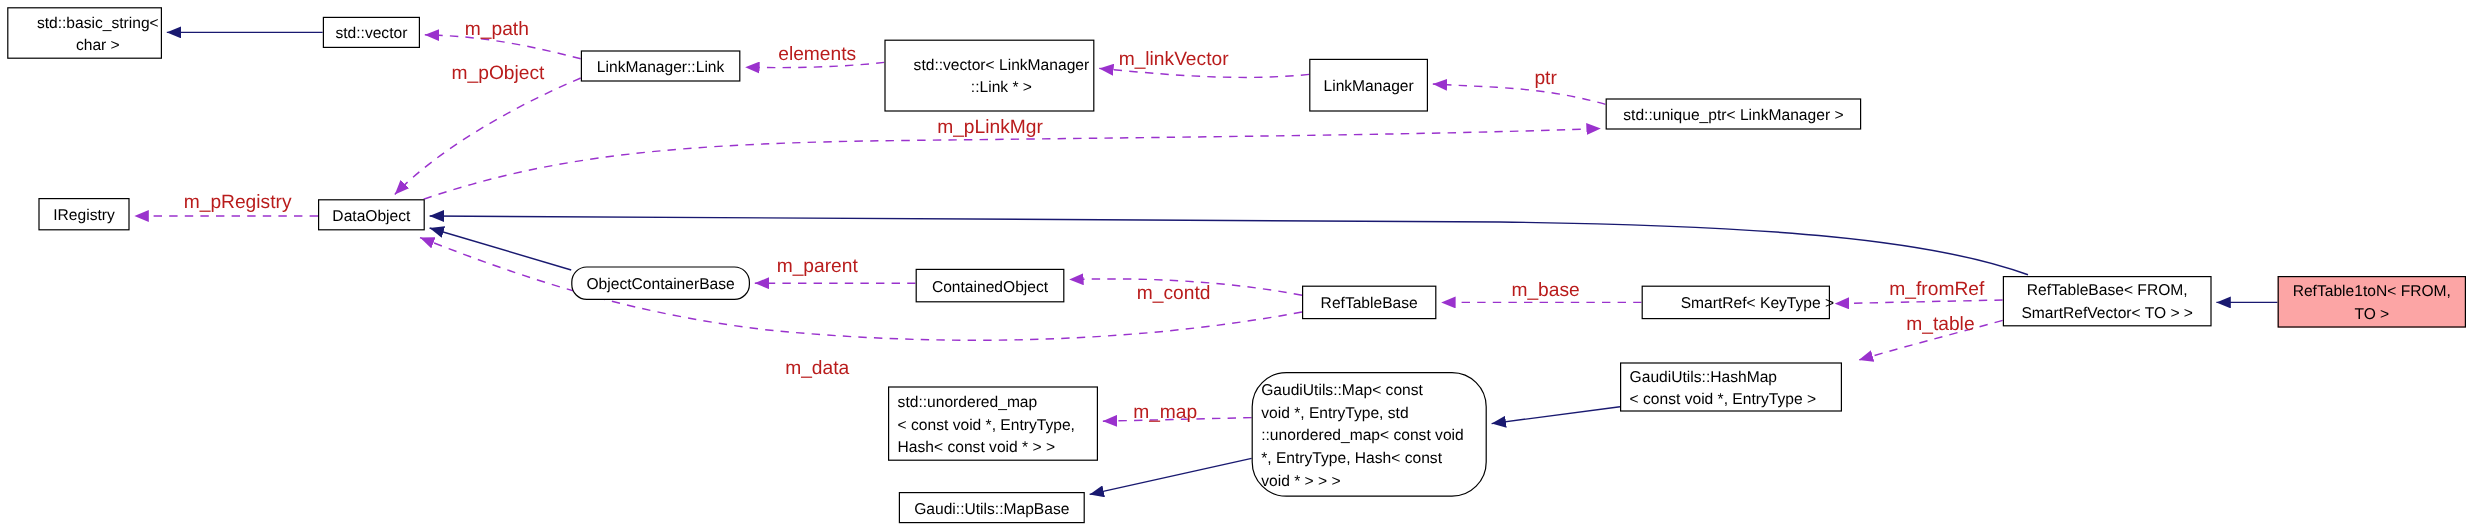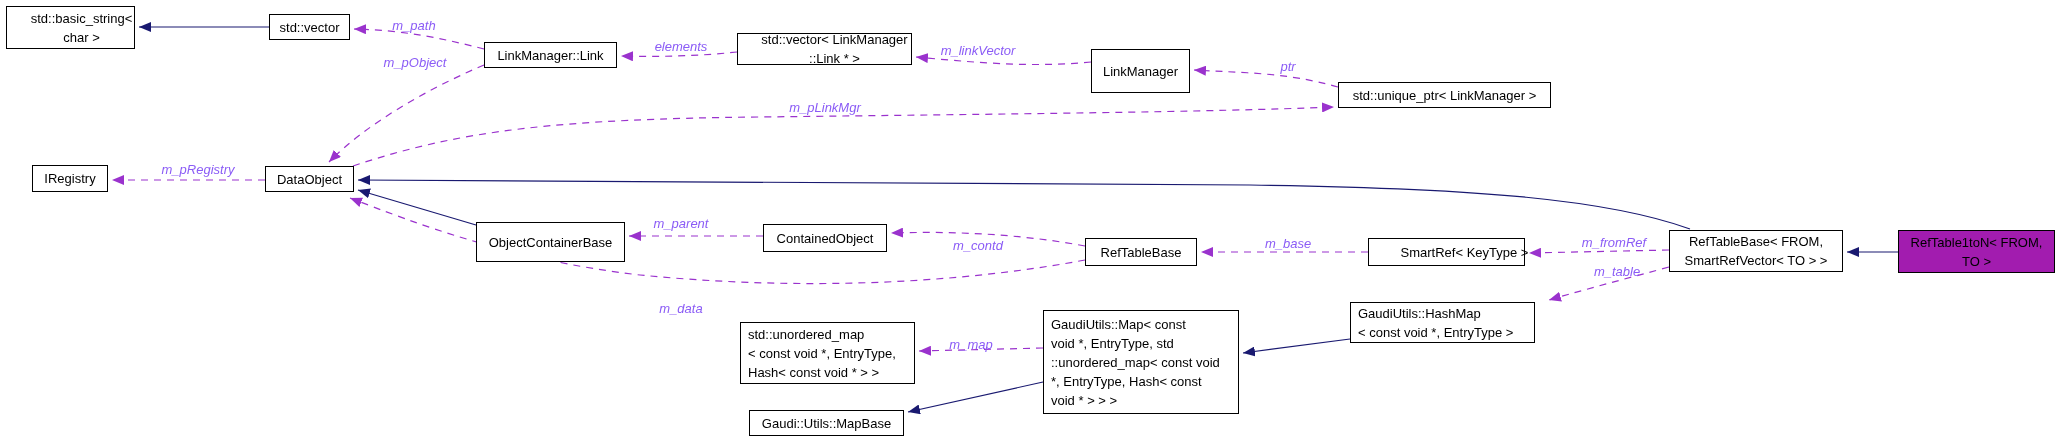--- a/index.html
+++ b/index.html
@@ -15,27 +15,26 @@
     position:absolute;
     box-sizing:border-box;
     border:1px solid #000000;
     background:#ffffff;
     display:flex;flex-direction:column;
     align-items:center;justify-content:center;
     font-size:13px;line-height:19px;color:#000000;
     white-space:nowrap;
   }
   .node.left-align{align-items:flex-start;padding-left:7px;}
-  .node.highlight{background:#a21caf;}
+  .node.highlight{background:#fca5a5;}
   .edge-label{
     position:absolute;
     transform:translate(-50%,-50%);
-    font-size:13px;color:#8b5cf6;
+    font-size:16px;color:#b91c1c;
     white-space:nowrap;
-    font-style:italic;
   }
 </style>
 </head>
 <body>
 
 <div id="canvas">
 
   <svg id="edges" viewBox="0 0 2061 437">
     <defs>
       <marker id="arr-inh" markerUnits="userSpaceOnUse" markerWidth="12" markerHeight="10" viewBox="0 0 12 10" refX="12" refY="5" orient="auto">
@@ -76,37 +75,37 @@
   <div class="node" style="left:6px;top:6px;width:129px;height:43px;padding-left:22px;">
     <span>std::basic_string&lt;</span>
     <span>char &gt;</span>
   </div>
   <div class="node" style="left:269px;top:14px;width:81px;height:26px;">
     <span>std::vector</span>
   </div>
   <div class="node" style="left:484px;top:42px;width:133px;height:26px;">
     <span>LinkManager::Link</span>
   </div>
-  <div class="node" style="left:737px;top:33px;width:175px;height:32px;padding-left:20px;">
+  <div class="node" style="left:737px;top:33px;width:175px;height:60px;padding-left:20px;">
     <span>std::vector&lt; LinkManager</span>
     <span>::Link * &gt;</span>
   </div>
   <div class="node" style="left:1091px;top:49px;width:99px;height:44px;">
     <span>LinkManager</span>
   </div>
   <div class="node" style="left:1338px;top:82px;width:213px;height:26px;">
     <span>std::unique_ptr&lt; LinkManager &gt;</span>
   </div>
   <div class="node" style="left:32px;top:165px;width:76px;height:27px;">
     <span>IRegistry</span>
   </div>
   <div class="node" style="left:265px;top:166px;width:89px;height:26px;">
     <span>DataObject</span>
   </div>
-  <div class="node" style="left:476px;top:222px;width:149px;height:40px;">
+  <div class="node" style="left:476px;top:222px;width:149px;height:28px;border-radius:13px;">
     <span>ObjectContainerBase</span>
   </div>
   <div class="node" style="left:763px;top:224px;width:124px;height:28px;">
     <span>ContainedObject</span>
   </div>
   <div class="node" style="left:1085px;top:238px;width:112px;height:28px;">
     <span>RefTableBase</span>
   </div>
   <div class="node" style="left:1368px;top:238px;width:157px;height:28px;padding-left:36px;">
     <span>SmartRef&lt; KeyType &gt;</span>
@@ -116,21 +115,21 @@
     <span>SmartRefVector&lt; TO &gt; &gt;</span>
   </div>
   <div class="node highlight" style="left:1898px;top:230px;width:157px;height:43px;">
     <span>RefTable1toN&lt; FROM,</span>
     <span>TO &gt;</span>
   </div>
   <div class="node left-align" style="left:1350px;top:302px;width:185px;height:41px;">
     <span>GaudiUtils::HashMap</span>
     <span>&lt; const void *, EntryType &gt;</span>
   </div>
-  <div class="node left-align" style="left:1043px;top:310px;width:196px;height:104px;">
+  <div class="node left-align" style="left:1043px;top:310px;width:196px;height:104px;border-radius:29px;">
     <span>GaudiUtils::Map&lt; const</span>
     <span>void *, EntryType, std</span>
     <span>::unordered_map&lt; const void</span>
     <span>*, EntryType, Hash&lt; const</span>
     <span>void * &gt; &gt; &gt;</span>
   </div>
   <div class="node left-align" style="left:740px;top:322px;width:175px;height:62px;">
     <span>std::unordered_map</span>
     <span>&lt; const void *, EntryType,</span>
     <span>Hash&lt; const void * &gt; &gt;</span>

